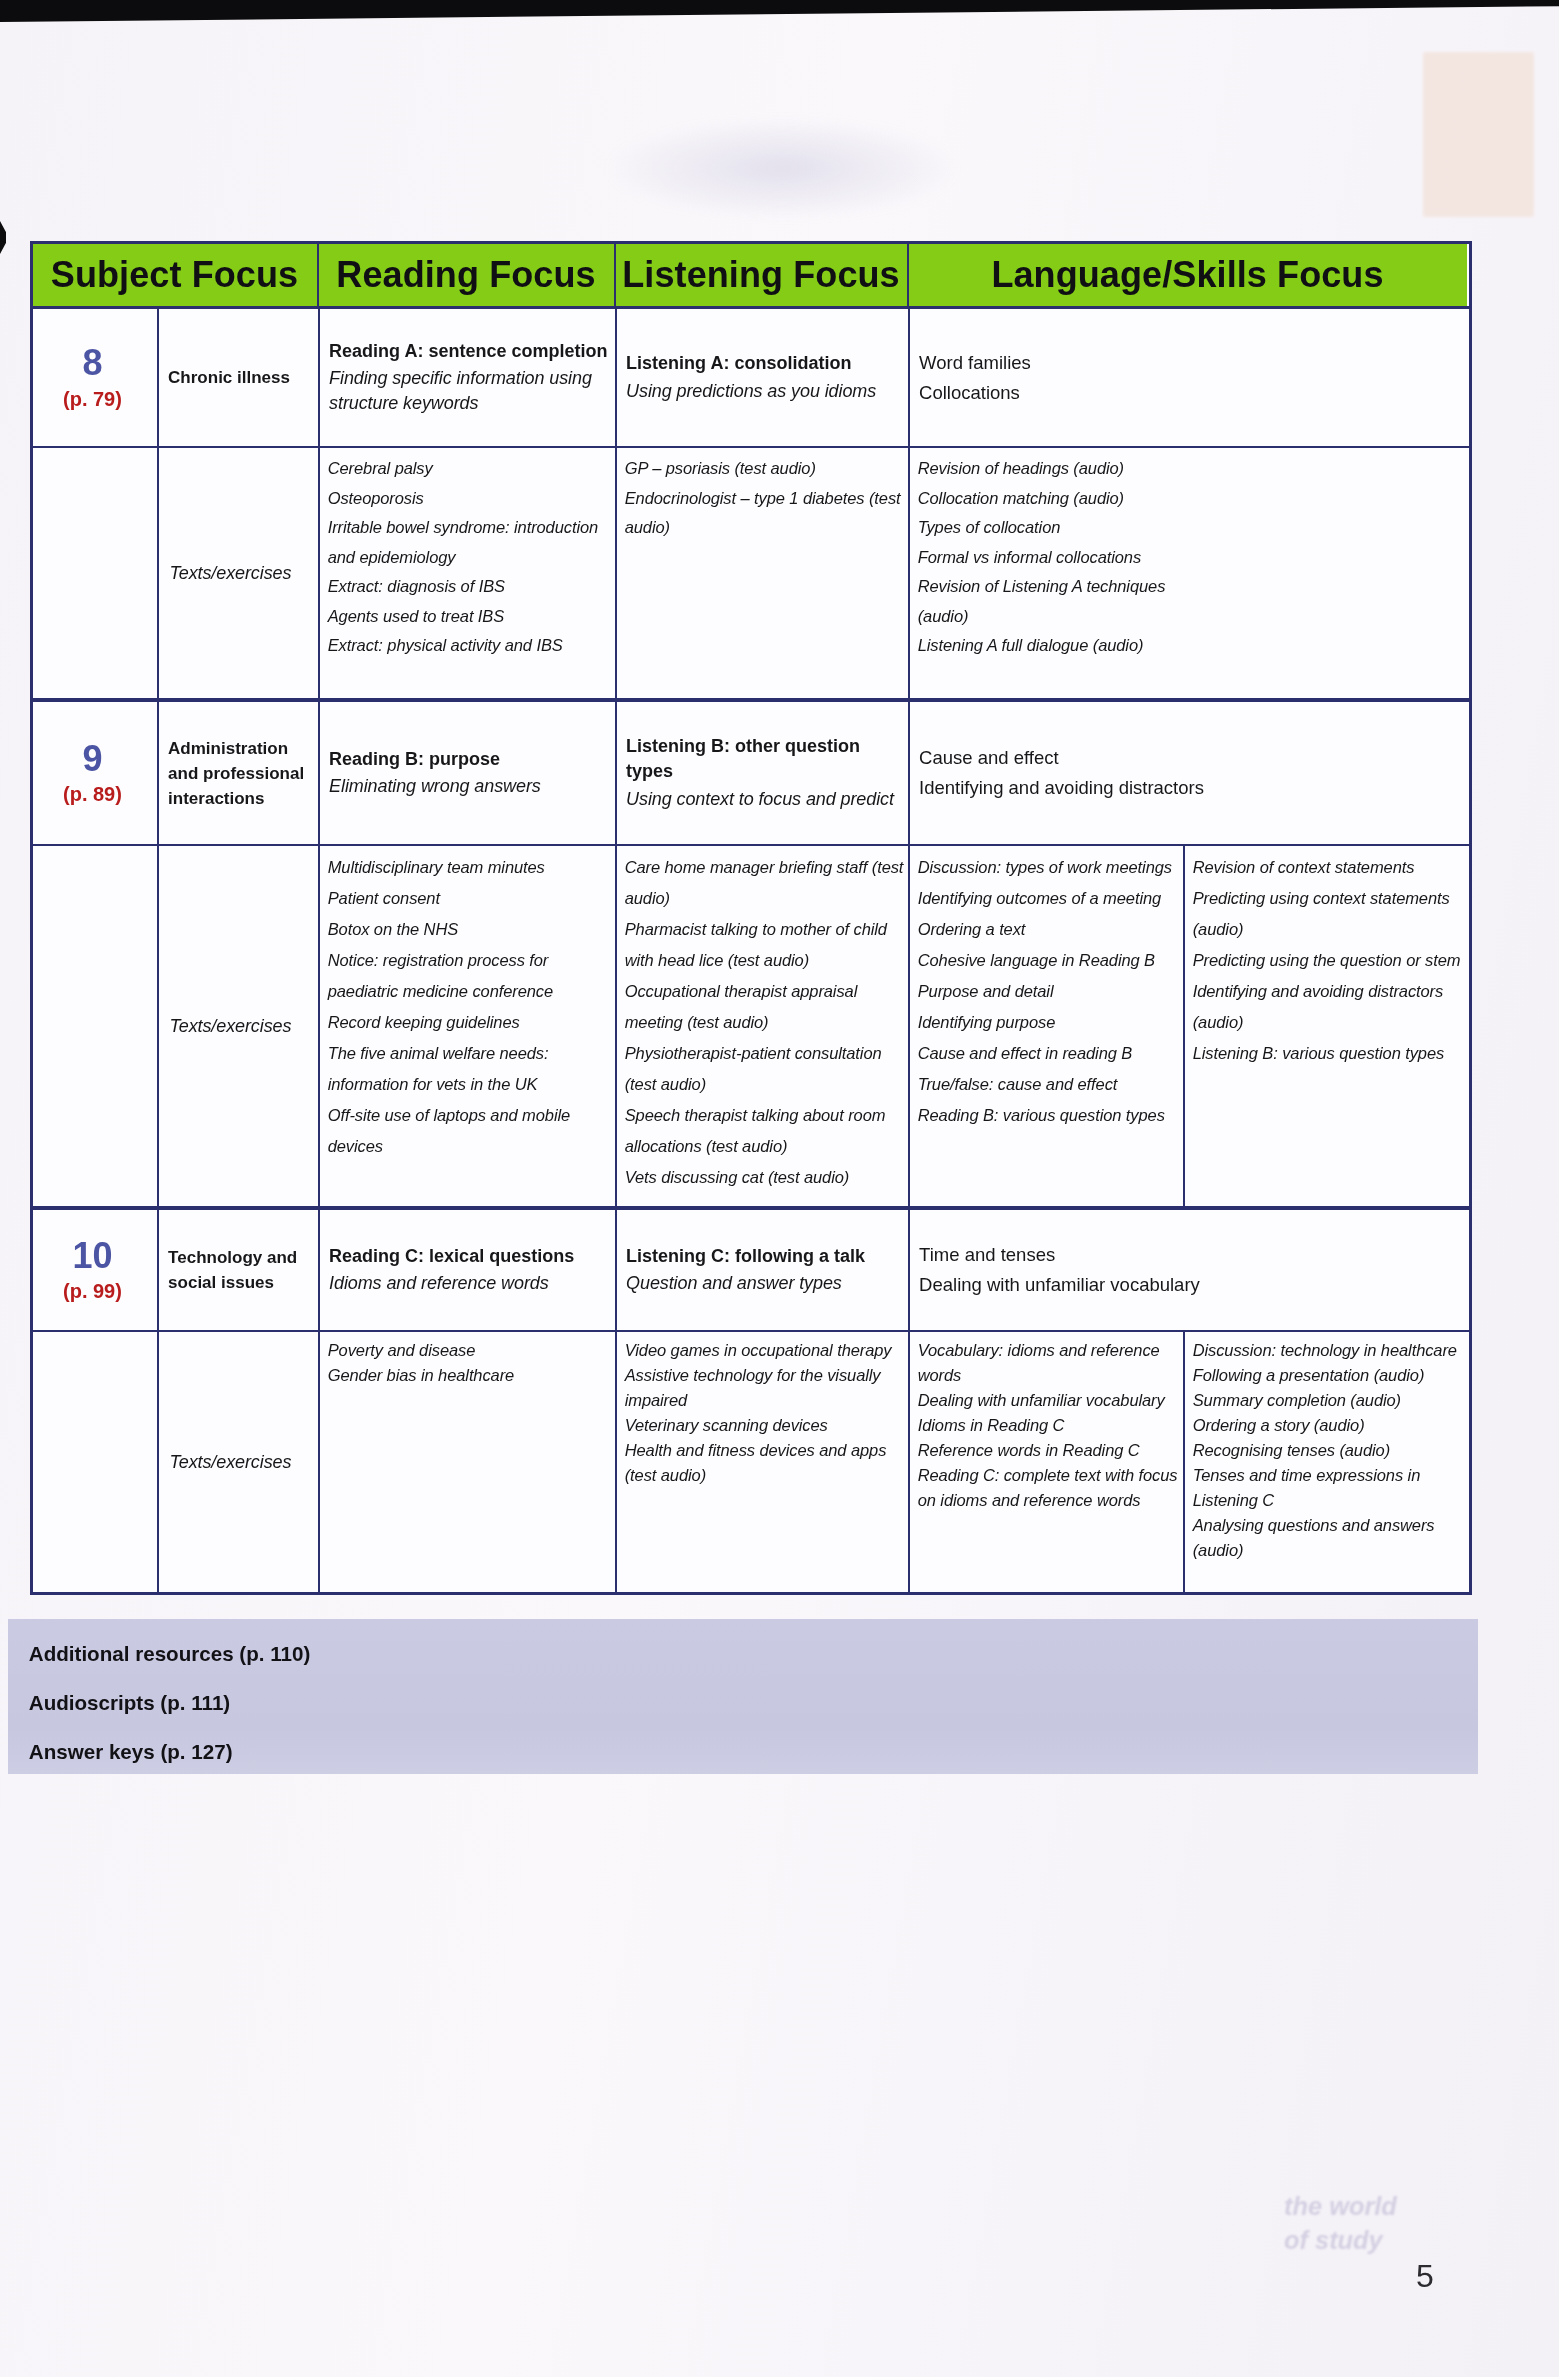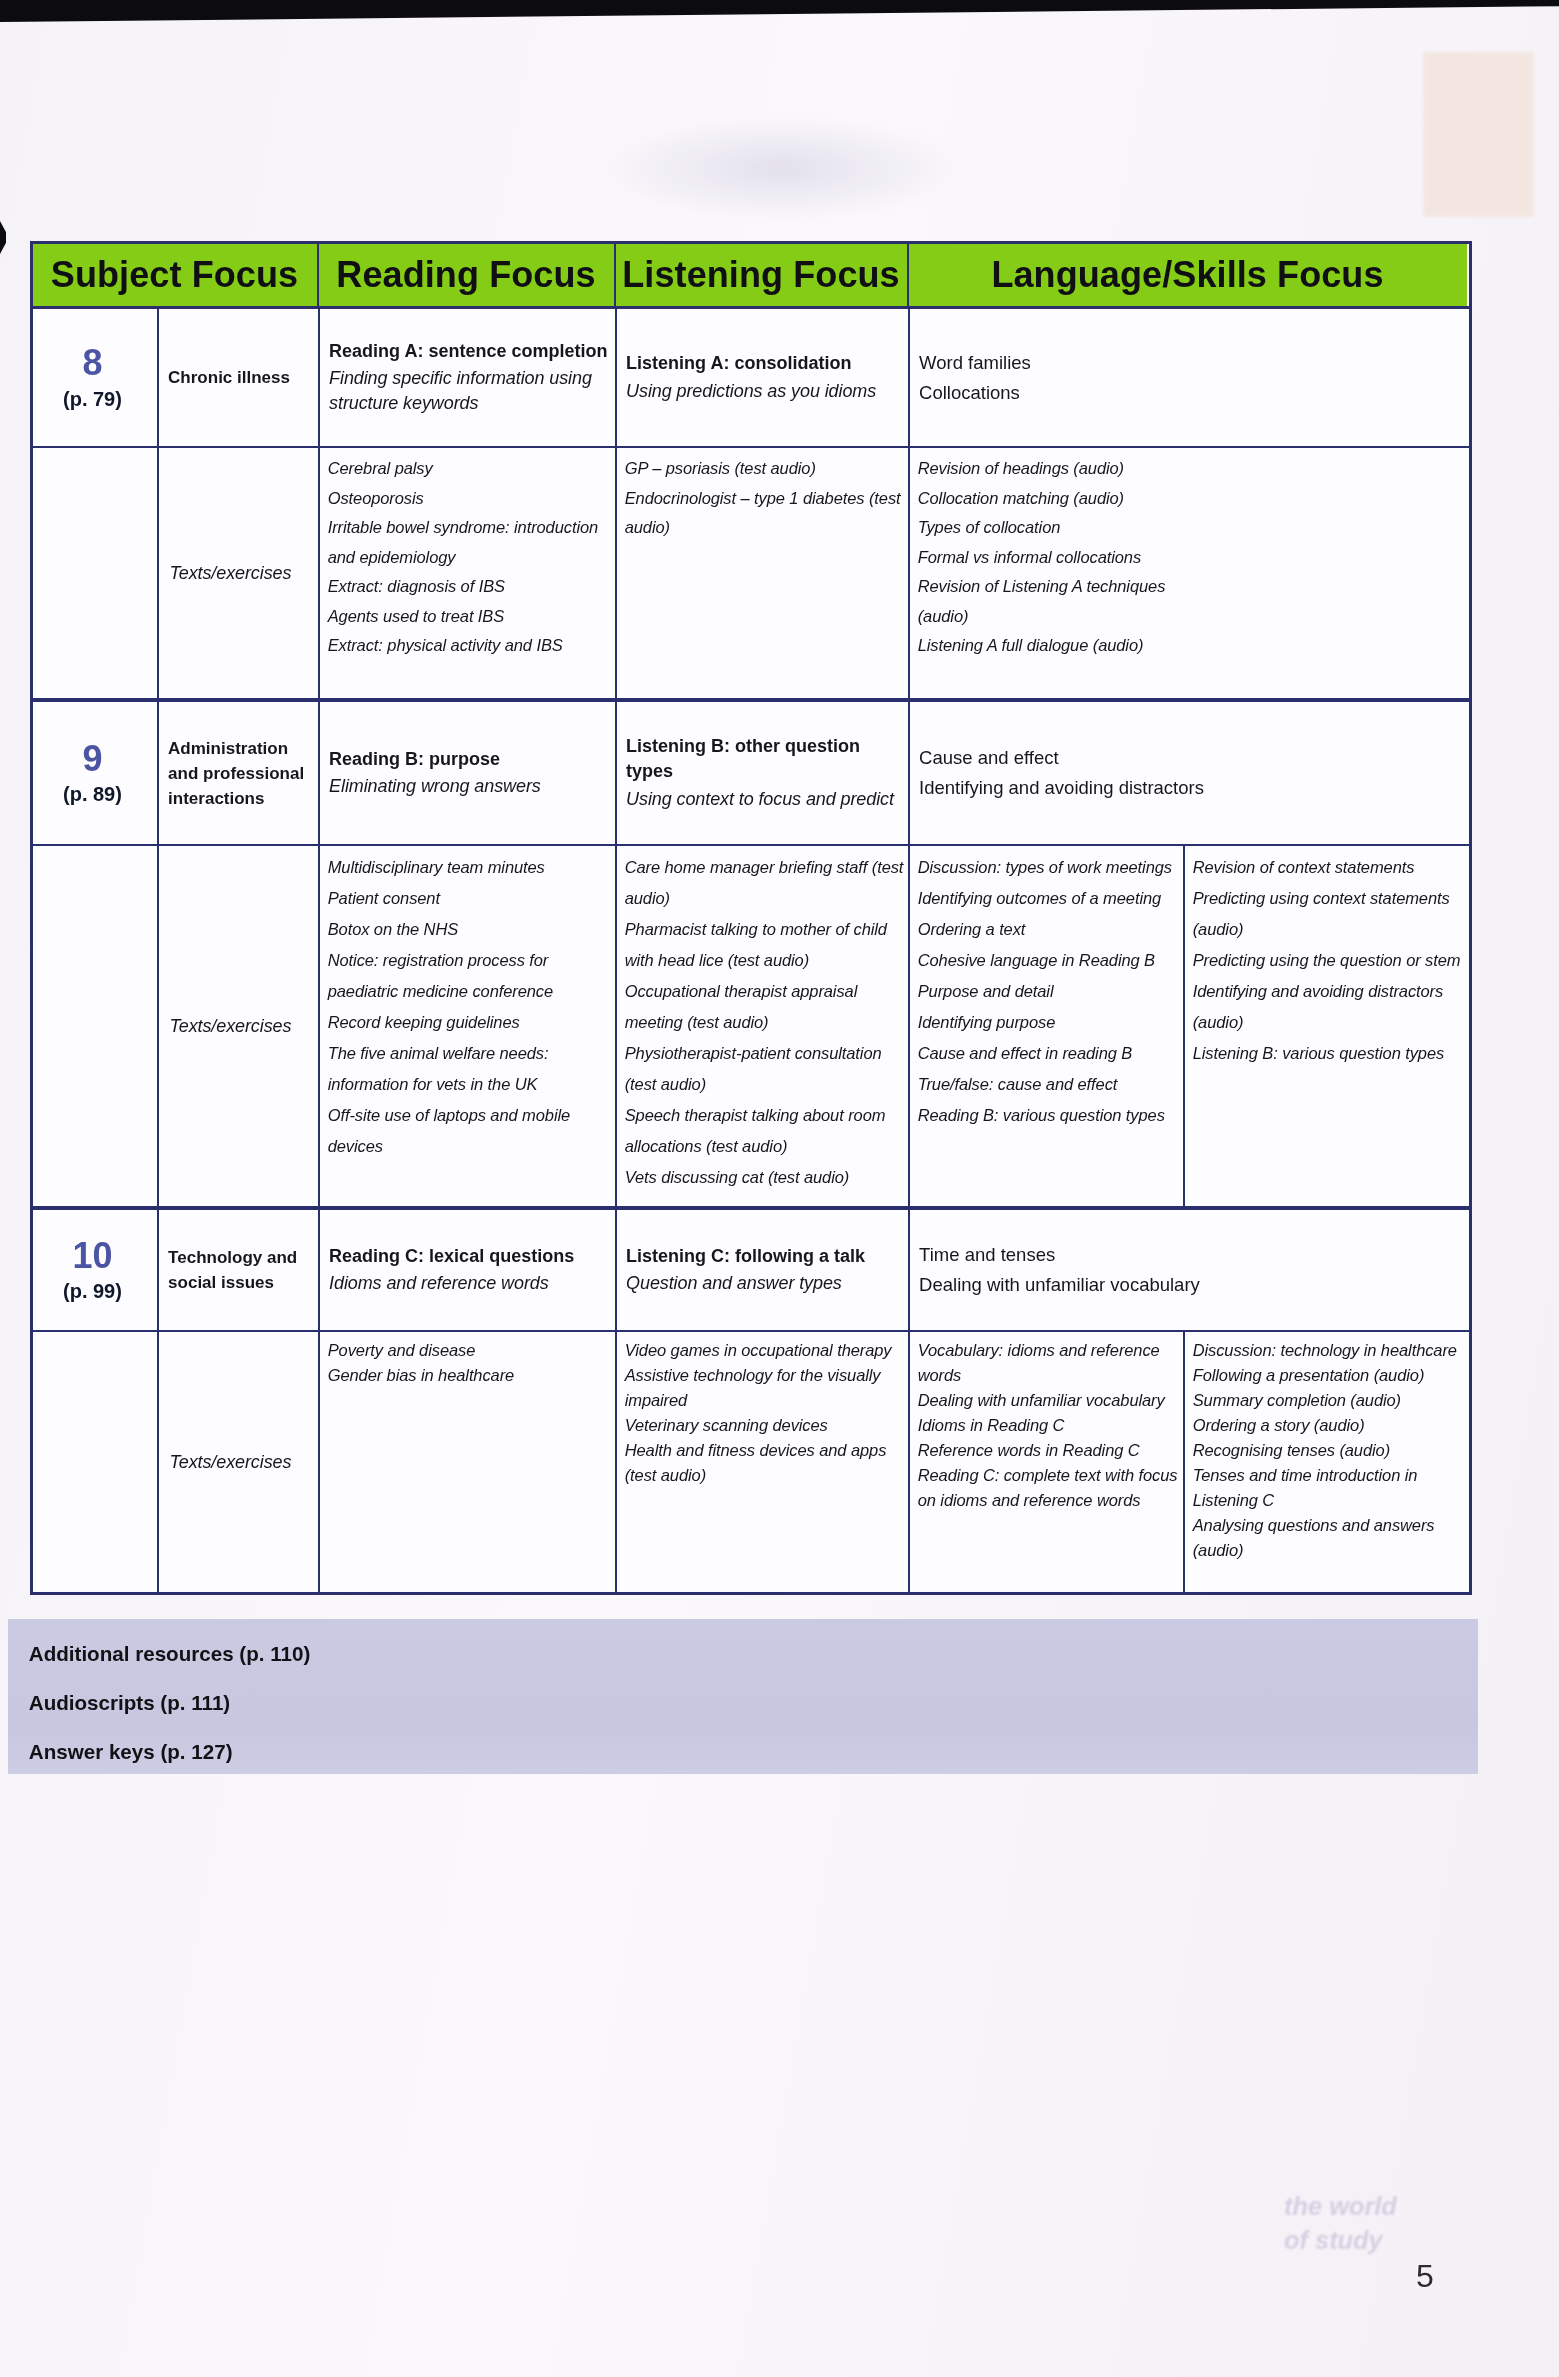--- a/index.html
+++ b/index.html
@@ -40,21 +40,21 @@
   .r-u9tx{height:364px;border-bottom:4.8px solid #2b2f6e;}
   .r-u10top{height:122px;border-bottom:2.1px solid #2b2f6e;}
   .r-u10tx{height:260px;}
 
   .hcell{background:#84cc16;display:flex;align-items:center;justify-content:center;
     font-weight:bold;font-size:36px;letter-spacing:0.1px;color:#101014;}
 
   .vcenter{display:flex;flex-direction:column;justify-content:center;padding:5.5px 4.1px 5.5px 9.6px;}
   .unum{align-items:center;padding-left:0;}
   .num{font-size:36px;font-weight:bold;color:#4b55a3;line-height:1.05;}
-  .pref{font-size:20px;font-weight:bold;margin-top:6px;color:#0f172a;}
+  .pref{font-size:20px;font-weight:bold;margin-top:6px;color:#b91c1c;}
   .subj{font-weight:bold;font-size:17px;line-height:25px;padding-right:5.5px;}
   .cell-title{font-weight:bold;font-size:18px;line-height:25.4px;}
   .cell-sub{font-style:italic;font-size:18px;line-height:25px;letter-spacing:-0.1px;margin-top:2.1px;}
   .plain{font-size:18.5px;line-height:30px;white-space:pre-line;}
 
   .txcell{padding:6.2px 2.7px 2.7px 8.2px;}
   .itx{font-style:italic;font-size:16.5px;letter-spacing:-0.1px;white-space:pre-line;}
   .r-u8tx .itx{line-height:29.5px;}
   .r-u9tx .itx{line-height:31px;}
   .r-u10tx .itx{line-height:25px;}
@@ -236,21 +236,21 @@
 Idioms in Reading C
 Reference words in Reading C
 Reading C: complete text with focus on idioms and reference words</div>
     </div>
     <div class="txcell">
       <div class="itx">Discussion: technology in healthcare
 Following a presentation (audio)
 Summary completion (audio)
 Ordering a story (audio)
 Recognising tenses (audio)
-Tenses and time introduction in Listening C
+Tenses and time expressions in Listening C
 Analysing questions and answers (audio)</div>
     </div>
   </div>
 
 </div>
 
 <div class="band">
   <div class="band-text">Additional resources (p. 110)
 Audioscripts (p. 111)
 Answer keys (p. 127)</div>

